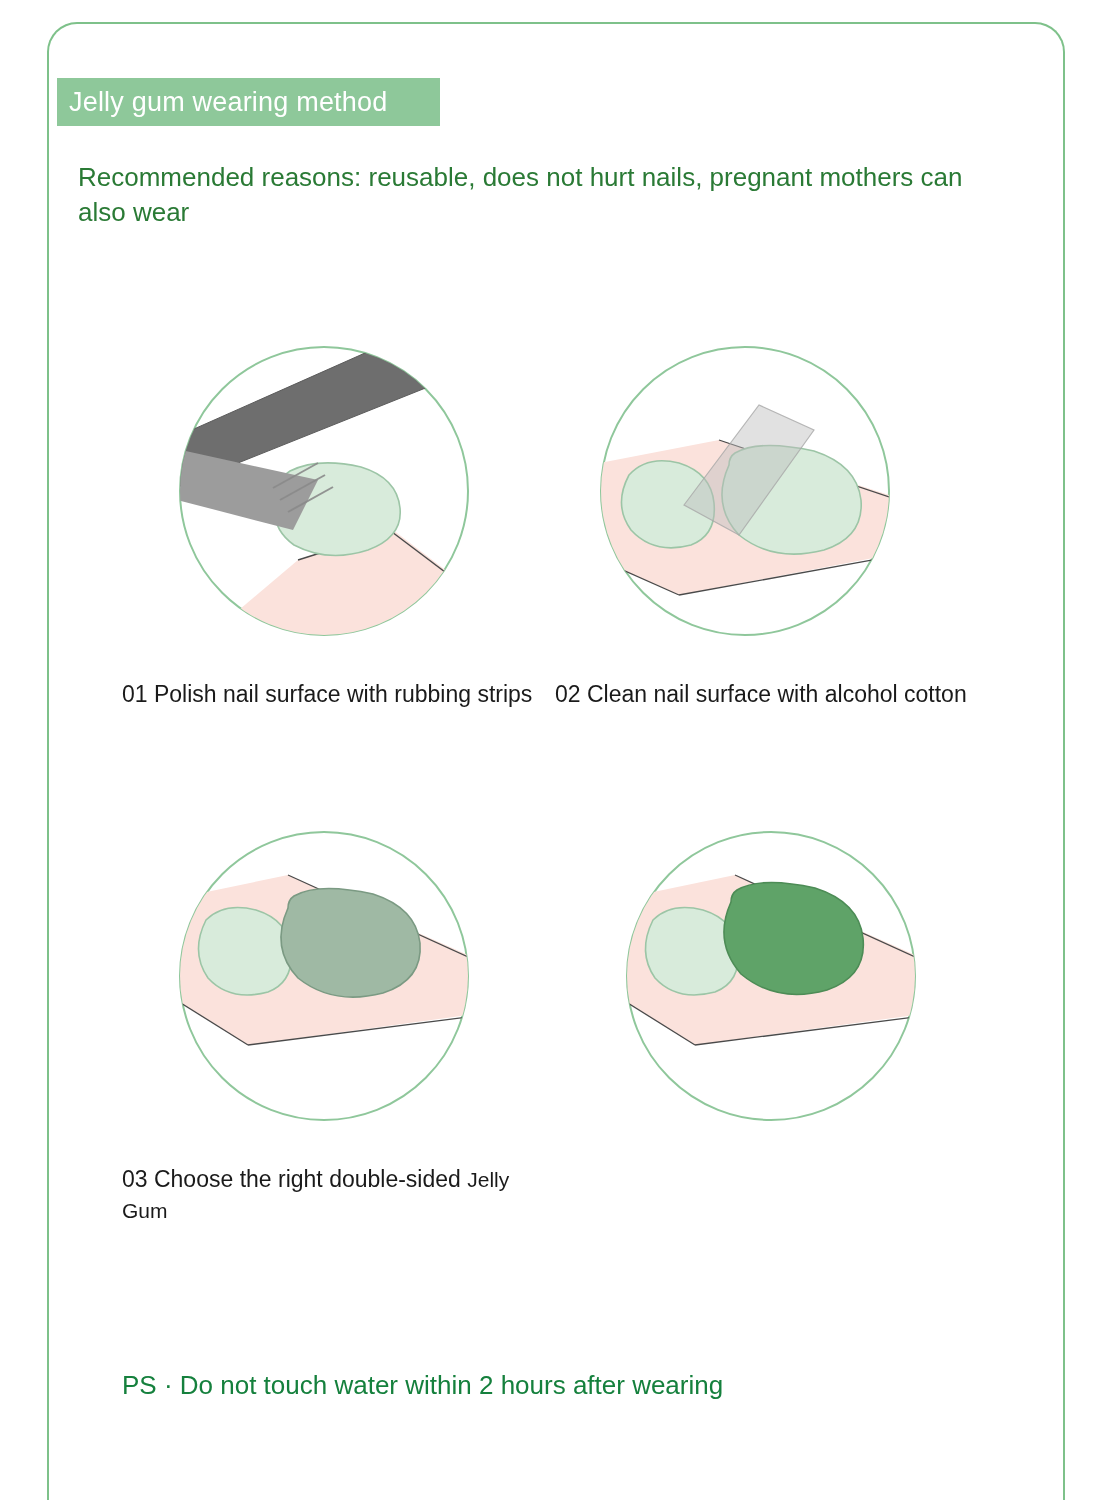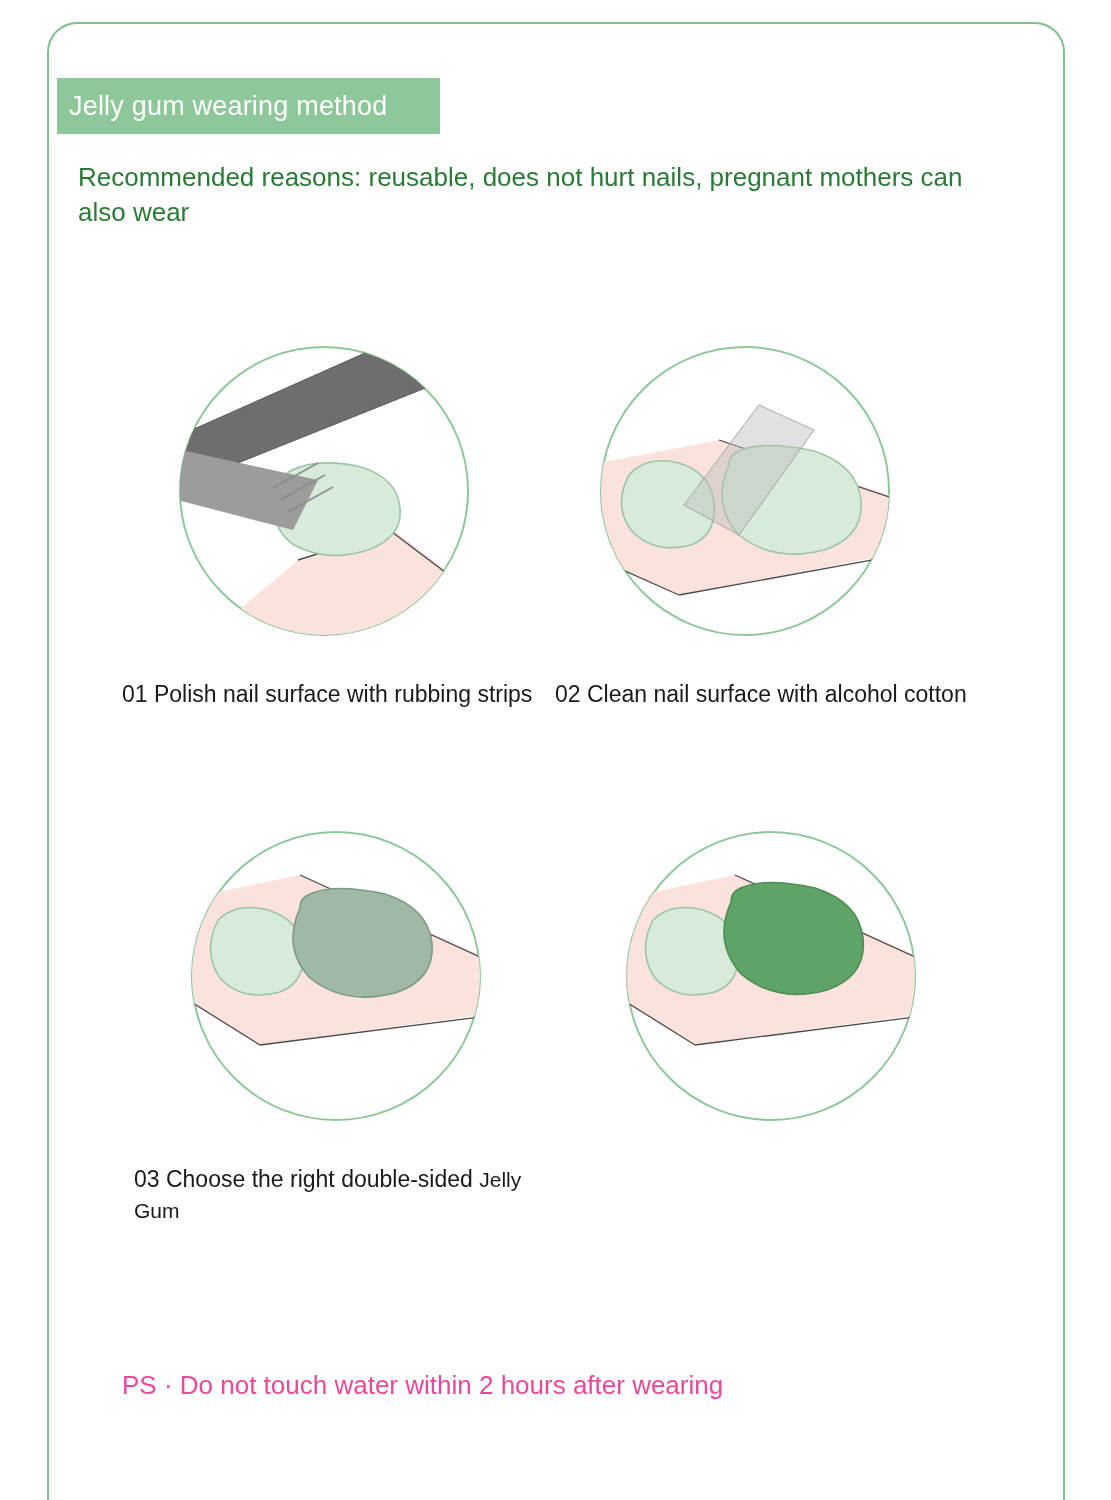--- a/index.html
+++ b/index.html
@@ -32,21 +32,21 @@
     border-top-left-radius: 30px;
     border-top-right-radius: 30px;
     border-bottom: none;
     box-sizing: border-box;
   }
   .title-tag {
     position: absolute;
     left: 57px;
     top: 78px;
     width: 383px;
-    height: 56px;
+    height: 48px;
     background: #8ec89a;
     display: flex;
     align-items: center;
     box-sizing: border-box;
     padding-left: 12px;
   }
   .title-tag span {
     color: #ffffff;
     font-size: 27px;
     letter-spacing: 0.2px;
@@ -68,21 +68,21 @@
     left: 78px;
     top: 345px;
     width: 930px;
   }
   .cell {
     position: absolute;
     width: 465px;
   }
   .cell-1 { left: 0px;   top: 0px; }
   .cell-2 { left: 429px; top: 0px; }
-  .cell-3 { left: 12px;   top: 485px; }
+  .cell-3 { left: 0px;   top: 485px; }
   .cell-4 { left: 455px; top: 485px; }
 
   .circle-wrap {
     position: relative;
     width: 292px;
     height: 292px;
     margin-left: 100px;
   }
   .cell-2 .circle-wrap, .cell-4 .circle-wrap { margin-left: 92px; }
 
@@ -95,21 +95,21 @@
     width: 420px;
   }
   .cell-2 .caption, .cell-4 .caption { padding-left: 48px; }
   .caption .small { font-size: 21px; }
 
   .ps {
     position: absolute;
     left: 122px;
     top: 1370px;
     font-size: 26px;
-    color: #ec4899;
+    color: #15803d;
   }
   svg { display: block; }
 </style>
 </head>
 <body>
 
 <div class="page">
 
   <div class="frame"></div>
 

